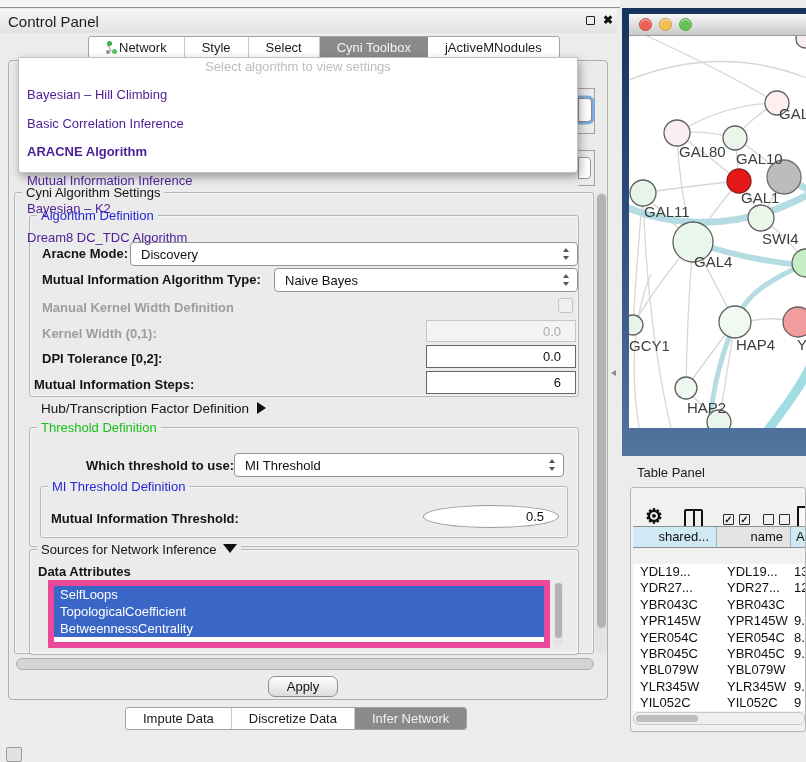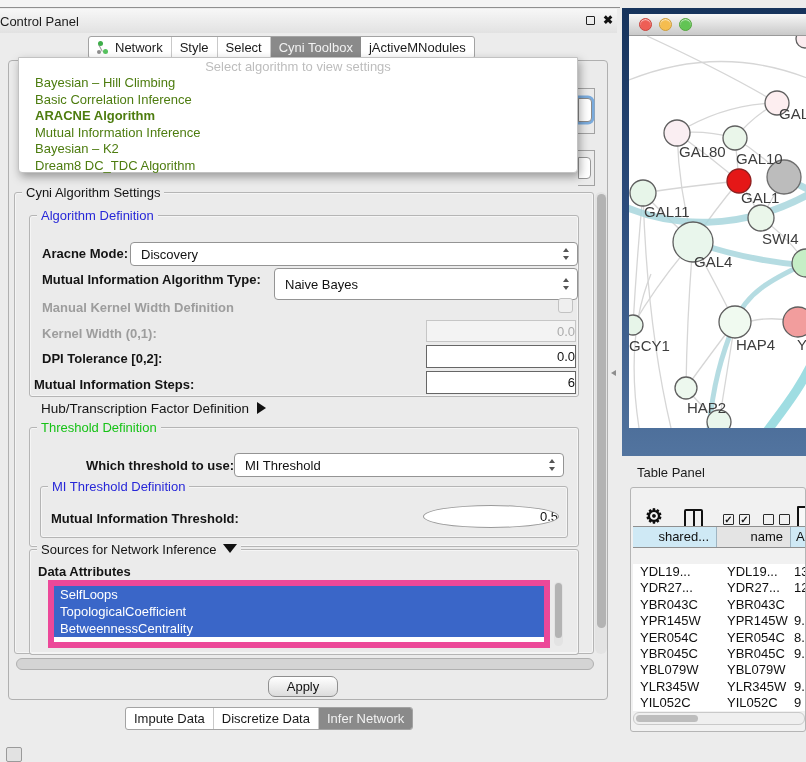--- a/index.html
+++ b/index.html
@@ -4,68 +4,68 @@
 <style>
   * { margin:0; padding:0; box-sizing:border-box; }
   html,body { background:#e9e9e9; }
   body { font-family:"Liberation Sans", sans-serif; }
   .screen { position:relative; width:806px; height:762px; background:#ececec; overflow:hidden; }
   .abs { position:absolute; }
 
   
   .top-strip { left:0; top:0; width:620px; height:8px; background:#f4f4f4; border-bottom:1px solid #8f8f8f; }
   .cp-header { left:0; top:9px; width:617px; height:24px; background:linear-gradient(#f7f7f7,#e2e2e2); display:flex; align-items:center; }
-  .cp-title { font-size:13px; color:#1c1c1c; }
+  .cp-title { font-size:15px; color:#1c1c1c; padding-left:8px; }
   .float-icon { position:absolute; right:22px; top:7px; width:9px; height:9px; border:1.5px solid #222; border-radius:1px; }
   .close-icon { position:absolute; right:4px; top:4px; font-size:12px; font-weight:bold; color:#111; }
 
   
   .tabbar { height:23px; background:#fff; border:1px solid #a3a3a3; border-radius:3px; display:flex; overflow:hidden; }
-  .tab { font-size:13px; color:#1a1a1a; line-height:21px; padding:0 8px; border-right:1px solid #c9c9c9; white-space:nowrap; display:flex; align-items:center; gap:5px; }
+  .tab { font-size:13px; color:#1a1a1a; line-height:21px; padding:0 17px; border-right:1px solid #c9c9c9; white-space:nowrap; display:flex; align-items:center; }
   .tab:last-child { border-right:none; }
   .tab.selected { background:#8a8a8a; color:#f2f2f2; border-right:none; }
   .net-glyph { width:13px; height:13px; position:relative; display:inline-block; }
   .net-glyph i { position:absolute; border-radius:50%; background:#3fae4a; }
   .net-glyph .d1 { left:1px; top:0; width:5px; height:5px; }
   .net-glyph .d2 { left:6px; top:8px; width:5px; height:5px; background:#57c25f; }
   .net-glyph .d3 { left:0; top:9px; width:4px; height:4px; background:#8f8f8f; }
   .net-glyph .ln { position:absolute; left:3px; top:3px; width:1px; height:8px; background:#9a9a9a; transform:rotate(-28deg); border-radius:0; }
 
   
   .content-panel { left:8px; top:60px; width:600px; height:640px; background:#ebebeb; border:1px solid #b0b0b0; border-radius:4px; }
 
   
   .frag { background:#ebebeb; border:1px solid #a2a2a2; border-left:none; }
   .frag-combo-focus { position:absolute; right:2px; top:9px; width:14px; height:24px; background:#fff; border:1px solid #8a8a8a; border-radius:0 4px 4px 0; box-shadow:0 0 0 2.5px #7aabdd; }
   .frag-combo-plain { position:absolute; right:3px; top:6px; width:13px; height:22px; background:#fff; border:1px solid #979797; border-radius:0 4px 4px 0; }
 
   
   .popup { left:18px; top:57px; width:560px; height:116px; background:#fff; border:1px solid #c2c2c2; border-radius:0 0 4px 4px; box-shadow:2px 4px 10px rgba(0,0,0,0.35); z-index:30; }
   .popup .prompt { height:17px; text-align:center; font-size:13px; color:#bdbdbd; line-height:17px; }
-  .popup .item { height:16.5px; font-size:13px; color:#4d7c0f; line-height:16.5px; padding-left:16px; white-space:nowrap; }
+  .popup .item { height:16.5px; font-size:13px; color:#4c1d95; line-height:16.5px; padding-left:8px; white-space:nowrap;margin-top:12px; }
   .popup .item.bold { font-weight:bold; }
 
   
   .group { position:absolute; border:1px solid #b5b5b5; border-radius:3px; box-shadow:inset 0 0 0 1px #f5f5f5; }
   .legend { position:absolute; top:-8px; left:7px; background:#ebebeb; padding:0 4px; font-size:13px; color:#141414; white-space:nowrap; }
   .legend.blue { color:#2727d8; }
   .legend.green { color:#16c216; }
 
   .lbl { position:absolute; font-size:13px; font-weight:bold; color:#141414; white-space:nowrap; }
   .lbl.gray { color:#9d9d9d; }
   .lbl.normal { font-weight:normal; }
 
   
   .combo { position:absolute; background:#fff; border:1px solid #949494; border-radius:4px; font-size:13px; color:#111; display:flex; align-items:center; padding-left:10px; }
   .stepper { position:absolute; right:7px; top:50%; transform:translateY(-50%); width:7px; height:12px; }
   .stepper:before, .stepper:after { content:""; position:absolute; left:0; border-left:3.5px solid transparent; border-right:3.5px solid transparent; }
   .stepper:before { top:0; border-bottom:4px solid #555; }
   .stepper:after { bottom:0; border-top:4px solid #555; }
 
-  .field { position:absolute; background:#fff; border:1px solid #666; font-size:13px; color:#111; text-align:right; padding:0 0; font-family:"Liberation Sans", sans-serif; }
+  .field { position:absolute; background:#fff; border:1px solid #666; font-size:13px; color:#111; text-align:right; padding:0 14px; font-family:"Liberation Sans", sans-serif; }
   .field.light { border-color:#9a9a9a; }
   .field.off { background:#f3f3f3; border-color:#c6c6c6; color:#ababab; }
   .checkbox-off { position:absolute; width:15px; height:15px; background:#efefef; border:1px solid #c2c2c2; border-radius:3px; }
 
   .tri-right { display:inline-block; width:0; height:0; border-top:6px solid transparent; border-bottom:6px solid transparent; border-left:9px solid #111; margin-left:8px; vertical-align:-1px; }
   .tri-down { display:inline-block; width:0; height:0; border-left:7px solid transparent; border-right:7px solid transparent; border-top:9px solid #111; margin-left:6px; vertical-align:1px; }
 
   .attr-list { position:absolute; background:#fff; border:6px solid #ec4899; overflow:hidden; }
   .attr-item { height:17px; line-height:17px; font-size:13px; color:#fff; background:#3a66c8; padding-left:6px; }
 
@@ -171,21 +171,21 @@
     <div class="group" style="left:14px; top:22px; width:550px; height:182px;">
       <span class="legend blue">Algorithm Definition</span>
 
       <span class="lbl" style="left:12px; top:30px;">Aracne Mode:</span>
       <div class="combo" style="left:100px; top:26px; width:448px; height:24px;">
         <span>Discovery</span>
         <span class="stepper"></span>
       </div>
 
       <span class="lbl" style="left:12px; top:56px;">Mutual Information Algorithm Type:</span>
-      <div class="combo" style="left:244px; top:52px; width:304px; height:32px;">
+      <div class="combo" style="left:244px; top:52px; width:304px; height:24px;">
         <span>Naive Bayes</span>
         <span class="stepper"></span>
       </div>
 
       <span class="lbl gray" style="left:12px; top:84px;">Manual Kernel Width Definition</span>
       <span class="checkbox-off" style="left:528px; top:82px;"></span>
 
       <span class="lbl gray" style="left:12px; top:110px;">Kernel Width (0,1):</span>
       <input class="field off" style="left: 396px; top: 104px; width: 150px; height: 22px;" value="0.0">
 

